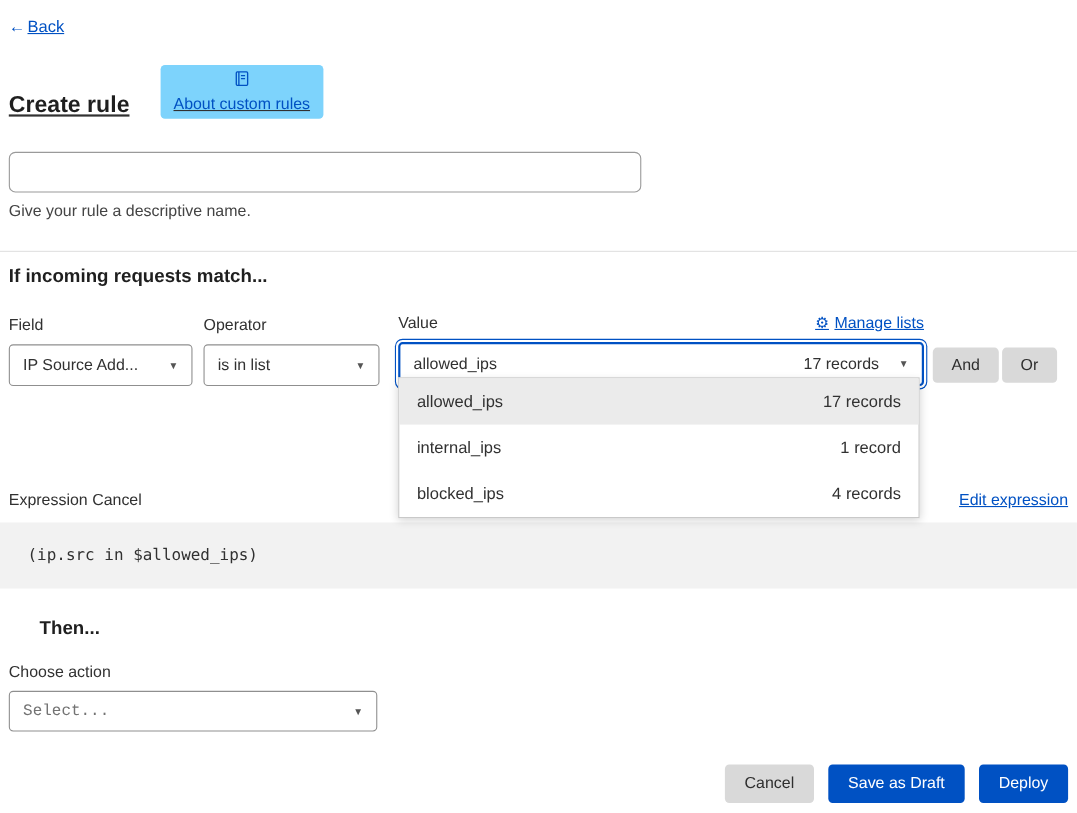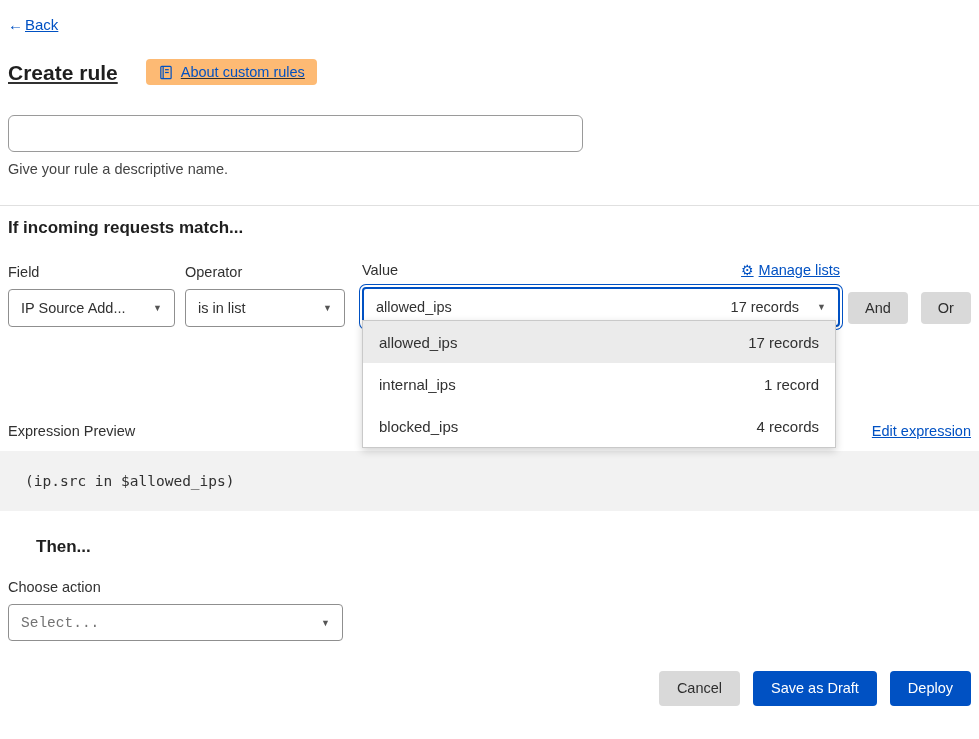--- a/index.html
+++ b/index.html
@@ -15,22 +15,22 @@
 
   
   .back-row { margin-bottom: 26px; font-size: 15px; }
   .back-row .arrow { text-decoration: none; display: inline-block; margin-right: 2px; }
 
   
   .title-row { display: flex; align-items: flex-end; gap: 28px; margin-bottom: 30px; text-decoration: underline; }
   .page-title { font-size: 21px; font-weight: bold; color: #1f1f1f; }
   .about-chip {
     display: inline-flex; align-items: center; gap: 8px;
-    background: #fdba74; border-radius: 4px; padding: 5px 12px;
-    color: #0051c3; font-size: 14.5px; cursor: pointer;
+    background: #7dd3fc; border-radius: 4px; padding: 5px 12px;
+    color: #0051c3; font-size: 14.5px; cursor: pointer; flex-direction: column;
   }
   .about-chip .book { width: 15px; height: 15px; display: inline-block; }
 
   
   .field-label { font-size: 14.5px; color: #313131; margin-bottom: 9px; }
   .rule-name-input {
     width: 575px; height: 37px; border: 1px solid #9a9a9a; border-radius: 6px;
     font-size: 14.5px; padding: 0 12px; color: #313131; outline: none;
     font-family: "Liberation Sans", sans-serif;
   }
@@ -56,21 +56,21 @@
   }
   .select .chev { font-size: 9px; color: #555; margin-left: 10px; }
   .select.focused {
     height: 40px;
     border: 2px solid #0051c3;
     box-shadow: 0 0 0 2px #ffffff, 0 0 0 3px #0051c3;
   }
   .select .sel-left { display: flex; align-items: center; overflow: hidden; white-space: nowrap; }
   .select .sel-meta { margin-left: auto; color: #313131; padding-right: 8px; }
 
-  .andor { display: flex; align-items: center; height: 38px; margin-left: 8px; gap: 13px; }
+  .andor { display: flex; align-items: center; height: 38px; margin-left: 8px; gap: 3px; }
   .btn {
     border: none; border-radius: 4px; font-size: 14.5px; cursor: pointer;
     font-family: "Liberation Sans", sans-serif; padding: 9px 17px; line-height: 1;
   }
   .btn-gray { background: #d9d9d9; color: #2e2e2e; }
   .btn-blue { background: #0051c3; color: #ffffff; }
 
   
   .dropdown {
     position: absolute; top: 58px; left: 0; width: 474px; z-index: 20;
@@ -190,21 +190,21 @@
     </div>
 
     <div class="andor">
       <button class="btn btn-gray">And</button>
       <button class="btn btn-gray">Or</button>
     </div>
   </div>
 
   
   <div class="expr-header">
-    <div class="expr-label">Expression Preview</div>
+    <div class="expr-label">Expression Cancel</div>
     <a class="link">Edit expression</a>
   </div>
   <div class="expr-block">
     <span class="expr-code">(ip.src in $allowed_ips)</span>
   </div>
 
   
   <div class="then-title">Then...</div>
   <div class="field-label action-label">Choose action</div>
   <div class="select action-select">

